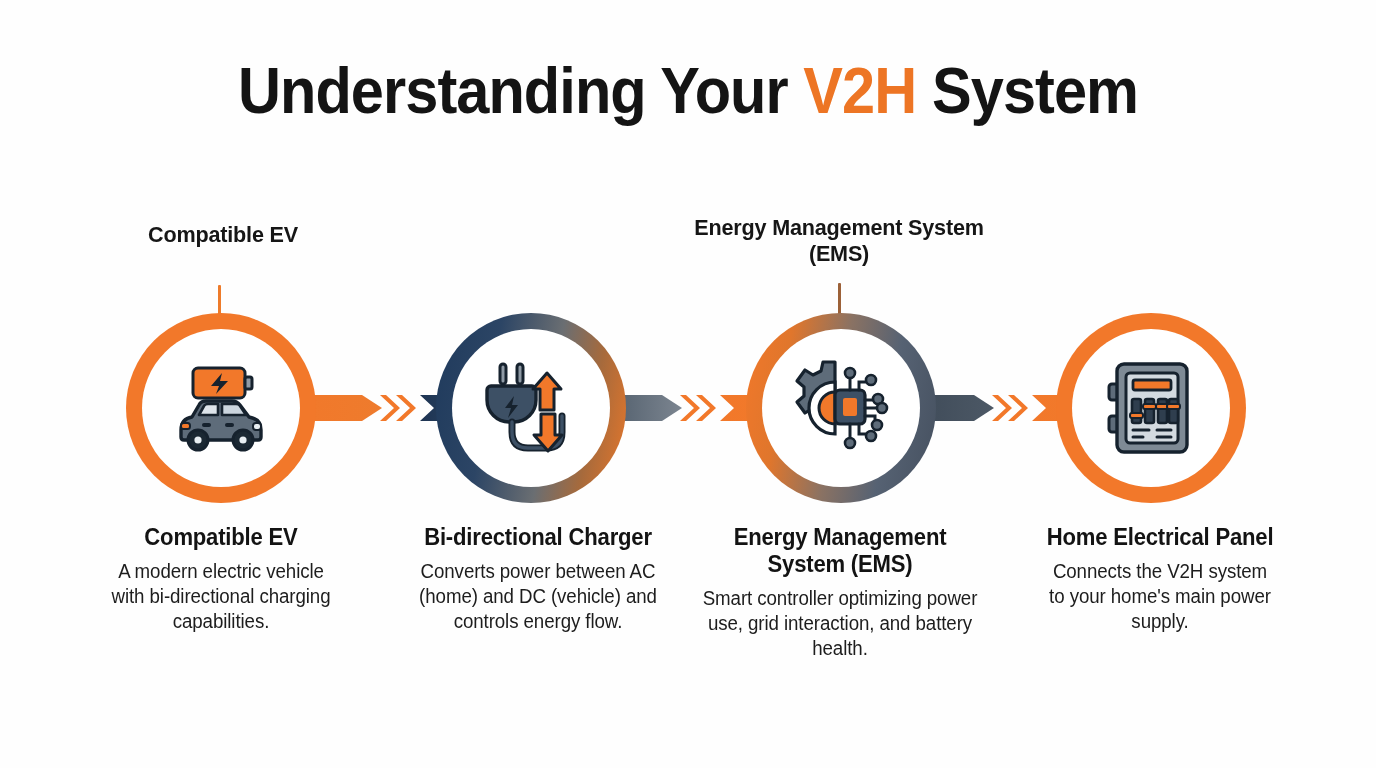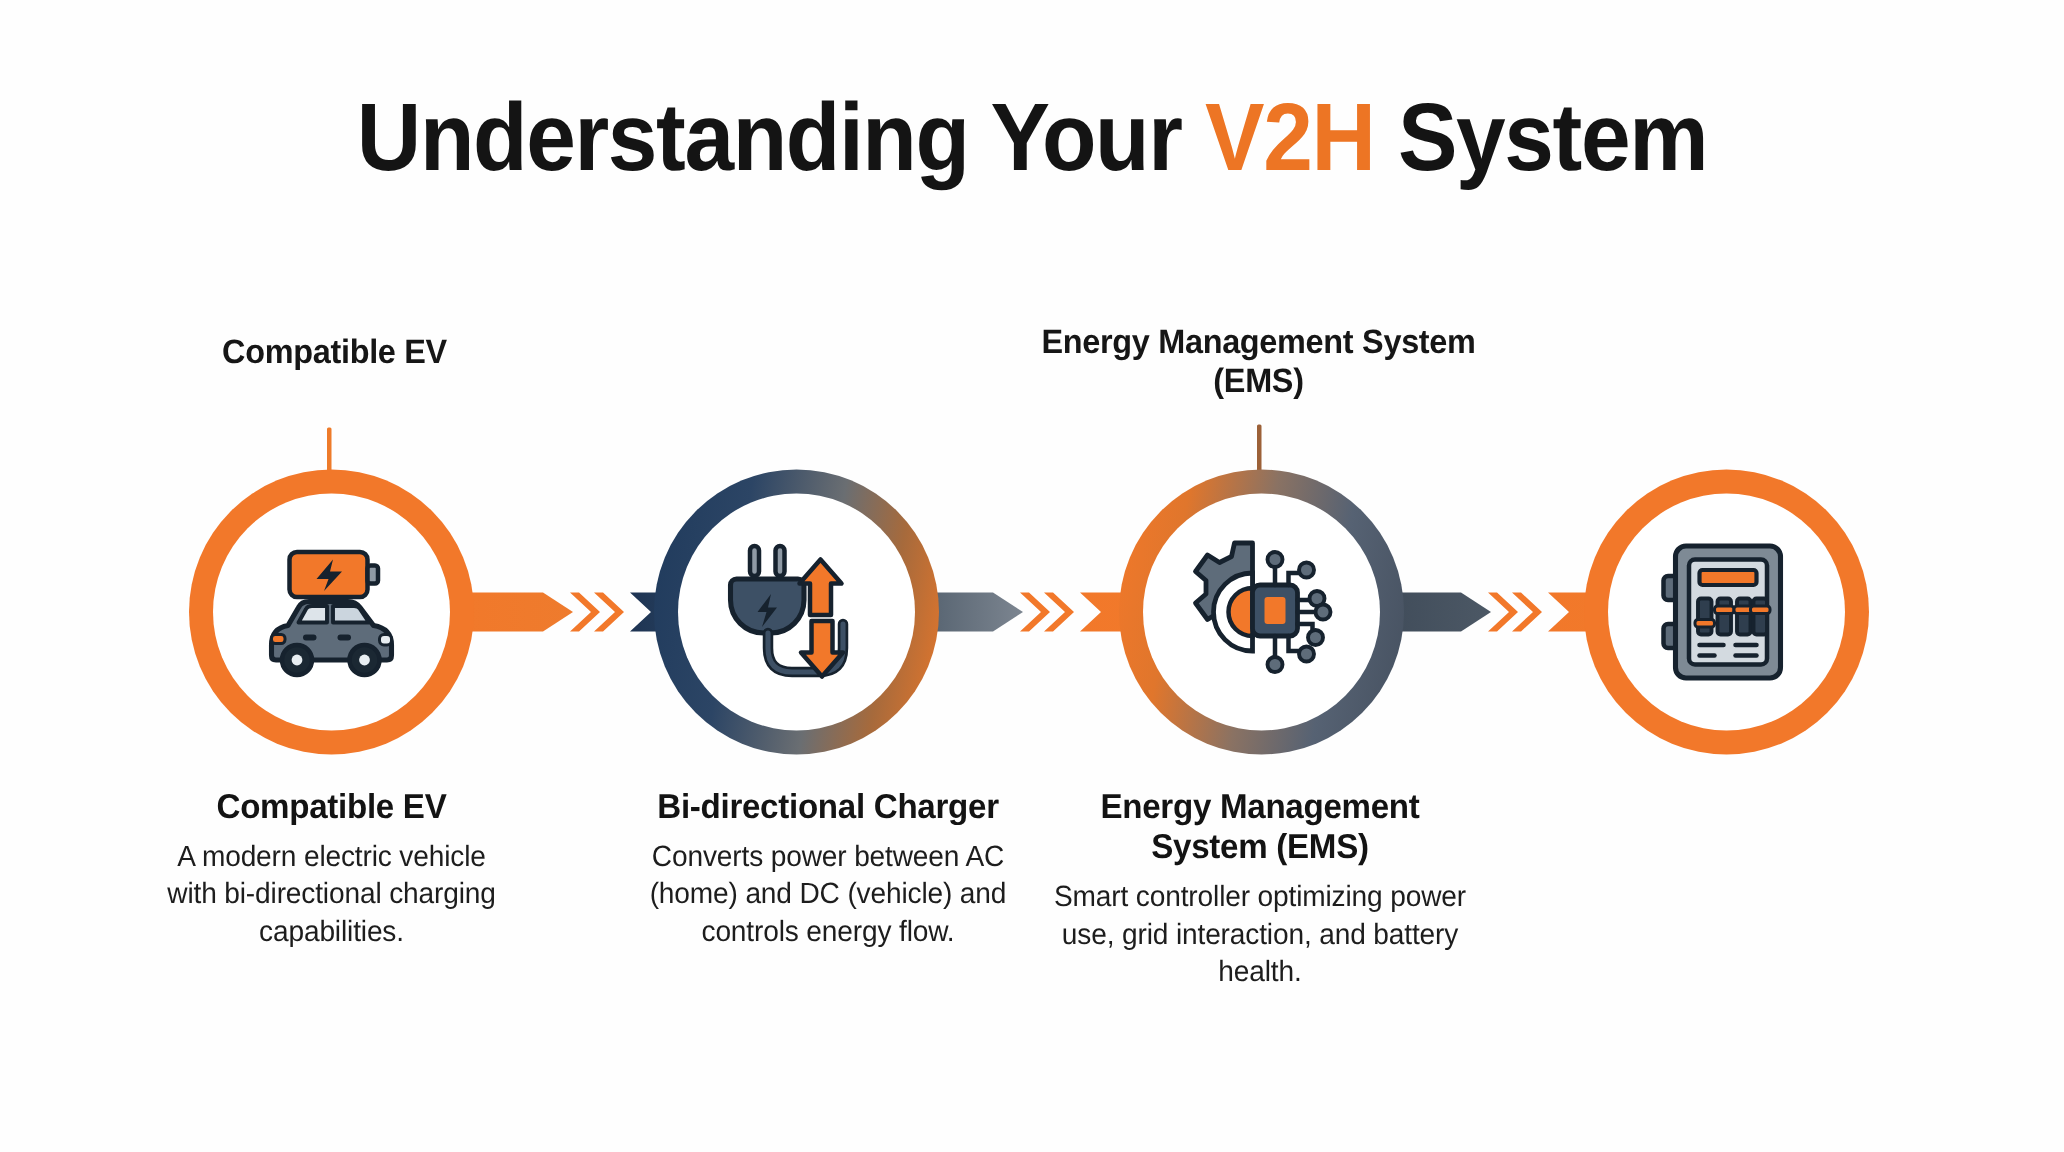--- a/index.html
+++ b/index.html
@@ -288,24 +288,28 @@
         </span>
       </div>
     </div>
   </div>
 
   <div class="block" style="left:105px;top:524px;width:232px;">
     <h3>Compatible EV</h3>
     <p>A modern electric vehicle with bi-directional charging capabilities.</p>
   </div>
 
-  <div class="block" style="left:414px;top:524px;width:276px;">
+  <div class="block" style="left:400px;top:524px;width:276px;">
     <h3>Bi-directional Charger</h3>
     <p>Converts power between AC (home) and DC (vehicle) and controls energy flow.</p>
   </div>
 
   <div class="block" style="left:690px;top:524px;width:300px;">
     <h3>Energy Management System (EMS)</h3>
     <p>Smart controller optimizing power use, grid interaction, and battery health.</p>
   </div>
 
+  <div class="block" style="left:1040px;top:524px;width:240px;">
+    <h3>Home Electrical Panel</h3>
+    <p>Connects the V2H system to your home's main power supply.</p>
+  </div>
 
 </div>
 
 </body></html>

